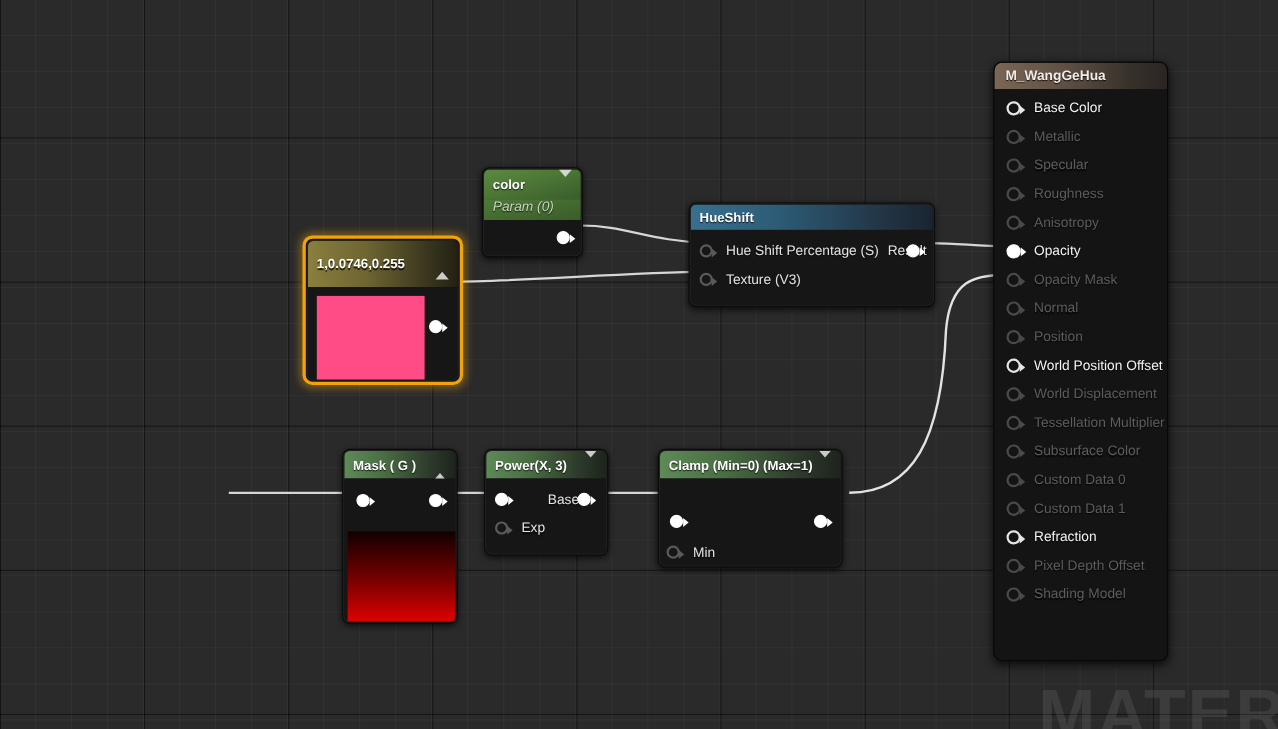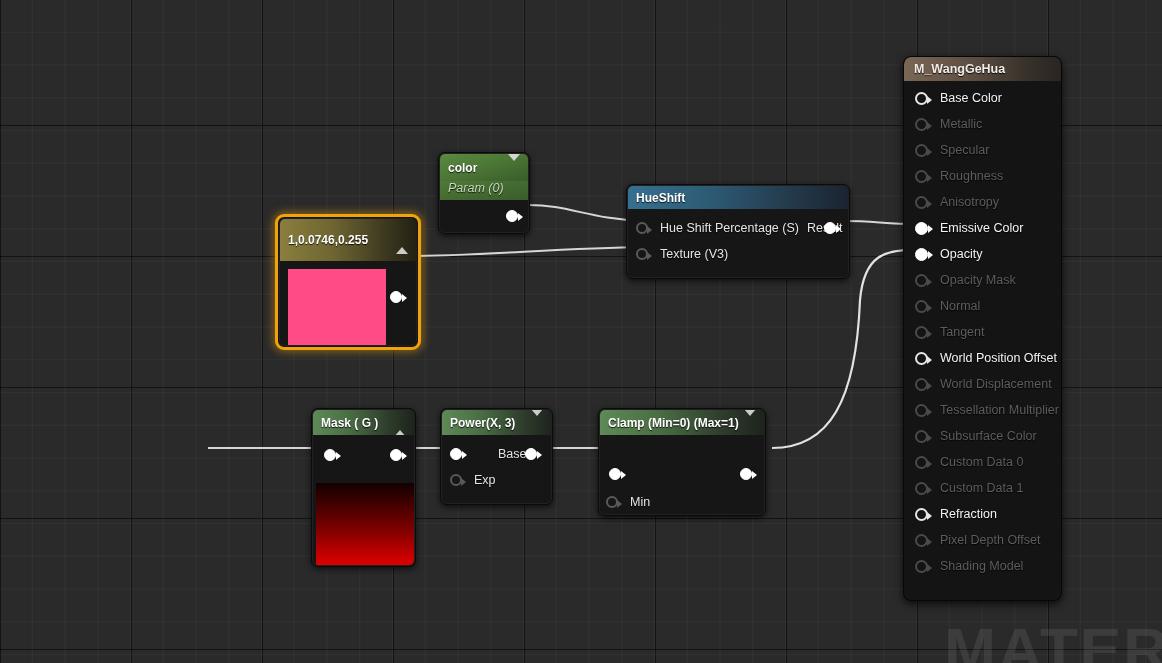--- a/index.html
+++ b/index.html
@@ -325,37 +325,33 @@
         <div class="mat-row">
           <span class="mat-pin off"></span>
           <span class="mat-label faded">Roughness</span>
         </div>
         <div class="mat-row">
           <span class="mat-pin off"></span>
           <span class="mat-label faded">Anisotropy</span>
         </div>
         <div class="mat-row">
           <span class="mat-pin on"></span>
-          <span class="mat-label active">Emissive Color</span>
-        </div>
-        <div class="mat-row">
-          <span class="mat-pin on"></span>
           <span class="mat-label active">Opacity</span>
         </div>
         <div class="mat-row">
           <span class="mat-pin off"></span>
           <span class="mat-label faded">Opacity Mask</span>
         </div>
         <div class="mat-row">
           <span class="mat-pin off"></span>
           <span class="mat-label faded">Normal</span>
         </div>
         <div class="mat-row">
           <span class="mat-pin off"></span>
-          <span class="mat-label faded">Tangent</span>
+          <span class="mat-label faded">Position</span>
         </div>
         <div class="mat-row">
           <span class="mat-pin ring"></span>
           <span class="mat-label active">World Position Offset</span>
         </div>
         <div class="mat-row">
           <span class="mat-pin off"></span>
           <span class="mat-label faded">World Displacement</span>
         </div>
         <div class="mat-row">

